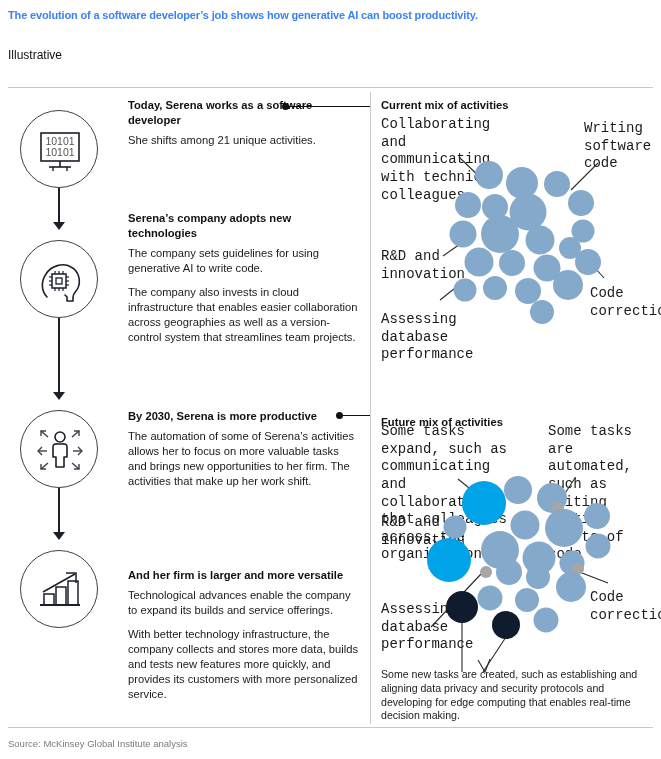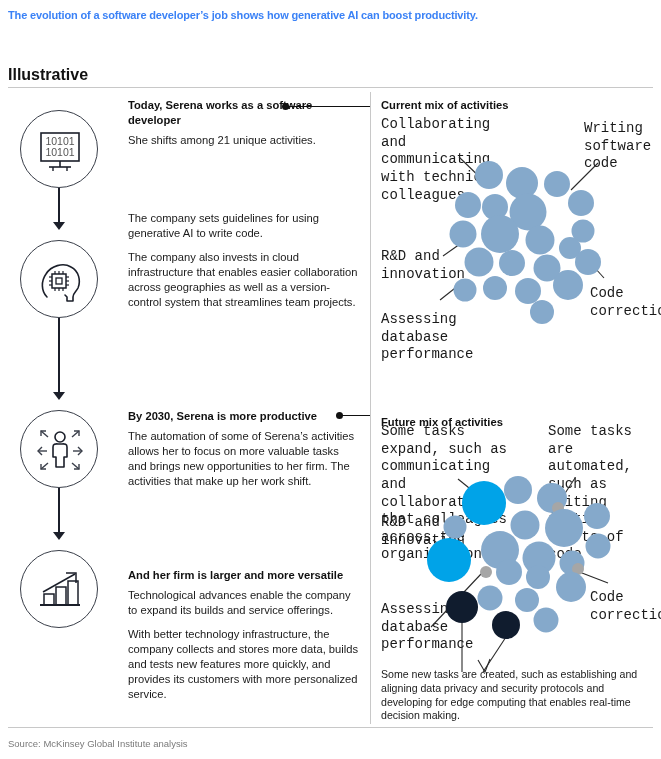--- a/index.html
+++ b/index.html
@@ -28,23 +28,23 @@
     width: 640px;
     font-size: 11px;
     font-weight: bold;
     line-height: 1.35;
     letter-spacing: -0.15px;
     color: #3b82f6;
   }
   #illustrative {
     position: absolute;
     left: 8px;
-    top: 66px;
-    font-size: 16px;
-    font-weight: bold;
+    top: 48px;
+    font-size: 12px;
+    font-weight: normal;
     color: #111111;
   }
   #rule-top {
     position: absolute;
     left: 8px;
     top: 87px;
     width: 645px;
     height: 1px;
     background: #c8c8c8;
   }
@@ -248,20 +248,21 @@
       </svg>
     </div>
   </div>
 
   <div class="step" style="top:98px">
     <h3>Today, Serena works as a software developer</h3>
     <p>She shifts among 21 unique activities.</p>
   </div>
 
   <div class="step" style="top:211px">
+    <h3>Serena’s company adopts new technologies</h3>
     <p>The company sets guidelines for using generative AI to write code.</p>
     <p>The company also invests in cloud infrastructure that enables easier collaboration across geographies as well as a version-control system that streamlines team projects.</p>
   </div>
 
   <div class="step" style="top:409px">
     <h3>By 2030, Serena is more productive</h3>
     <p>The automation of some of Serena’s activities allows her to focus on more valuable tasks and brings new opportunities to her firm. The activities that make up her work shift.</p>
   </div>
 
   <div class="step" style="top:568px">

